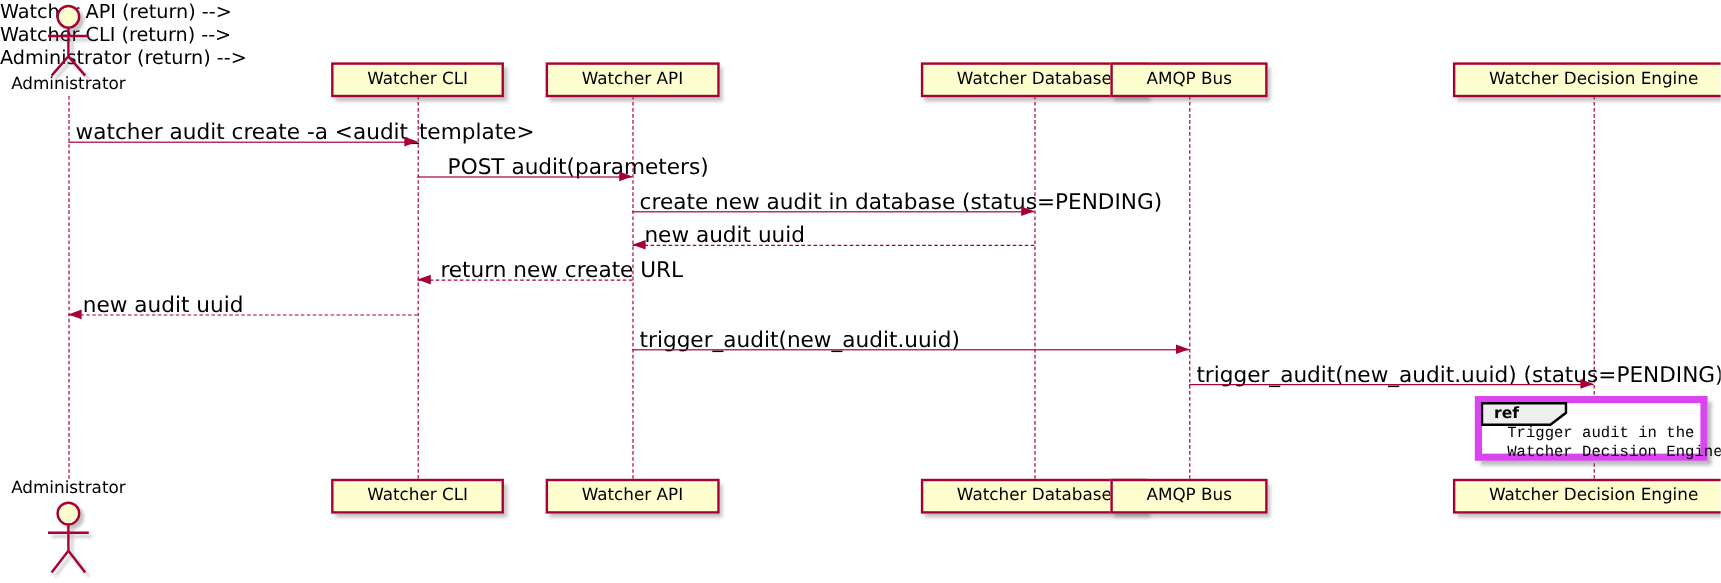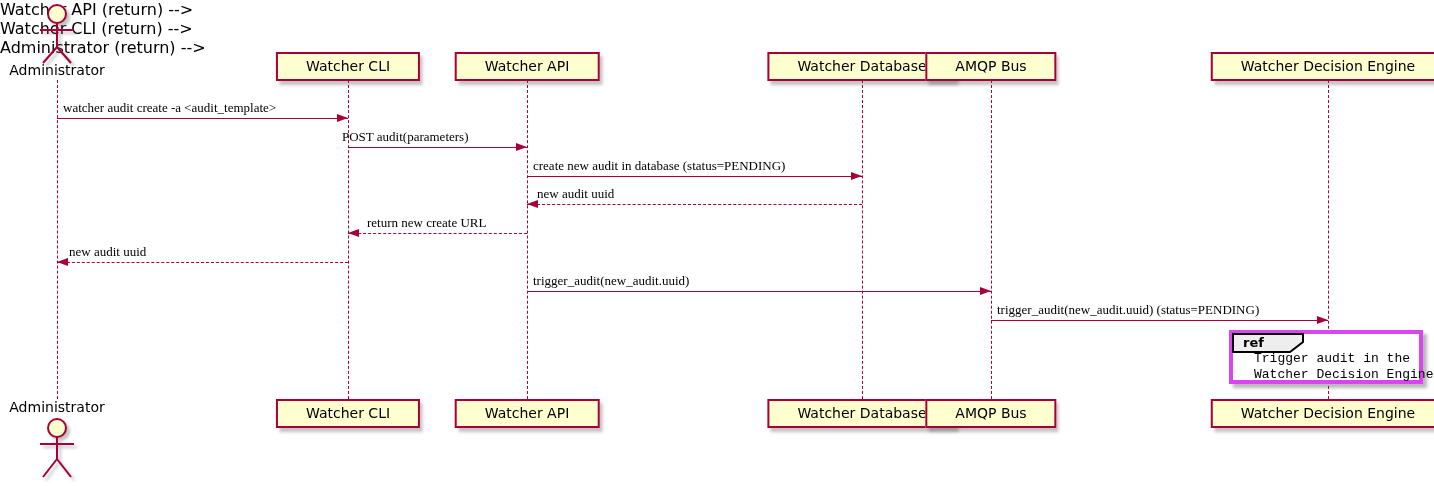--- a/index.html
+++ b/index.html
@@ -40,24 +40,23 @@
     white-space: nowrap;
     z-index: 3;
   }
   .actor-figure {
     position: absolute;
     z-index: 3;
     filter: drop-shadow(3px 3px 1.5px rgba(80,80,80,0.35));
   }
   .msg-label {
     position: absolute;
-    font-size: 13px;
+    font-size: 18px;
     white-space: nowrap;
     z-index: 2;
-    font-family: Liberation Serif, serif;
   }
   .msg-line {
     position: absolute;
     height: 0;
     z-index: 2;
   }
   .msg-line.solid  { border-top: 1px solid  #A80036; }
   .msg-line.dashed { border-top: 1px dashed #A80036; }
   .arrowhead {
     position: absolute;
@@ -66,21 +65,21 @@
     border-bottom: 4px solid transparent;
     z-index: 2;
   }
   .arrowhead.right { border-left: 11px solid #A80036; }
   .arrowhead.left  { border-right: 11px solid #A80036; }
   #ref-box {
     position: absolute;
     left: 1229px; top: 330px;
     width: 194px; height: 54px;
     background: #ffffff;
-    border: 4px solid #d946ef;
+    border: 6px solid #d946ef;
     box-shadow: 4px 4px 3px rgba(80,80,80,0.4);
     z-index: 4;
   }
   #ref-pentagon { position: absolute; left: -1px; top: -1px; }
   #ref-keyword {
     position: absolute;
     left: 10px; top: 1px;
     font-size: 13px;
     font-weight: bold;
     z-index: 5;
@@ -142,21 +141,21 @@
 
   
   <div>
     <div class="msg-label" style="left:63px; top:100px">watcher audit create -a &lt;audit_template&gt;</div>
     <div class="msg-line solid" style="left:57px; top:118px; width:291px"></div>
     <div class="arrowhead right" style="left:337px; top:114px"></div>
   </div>
 
   
   <div>
-    <div class="msg-label" style="left:342px; top:129px">POST audit(parameters)</div>
+    <div class="msg-label" style="left:373px; top:129px">POST audit(parameters)</div>
     <div class="msg-line solid" style="left:348px; top:147px; width:179px"></div>
     <div class="arrowhead right" style="left:516px; top:143px"></div>
   </div>
 
   
   <div>
     <div class="msg-label" style="left:533px; top:158px">create new audit in database (status=PENDING)</div>
     <div class="msg-line solid" style="left:527px; top:176px; width:335px"></div>
     <div class="arrowhead right" style="left:851px; top:172px"></div>
   </div>

